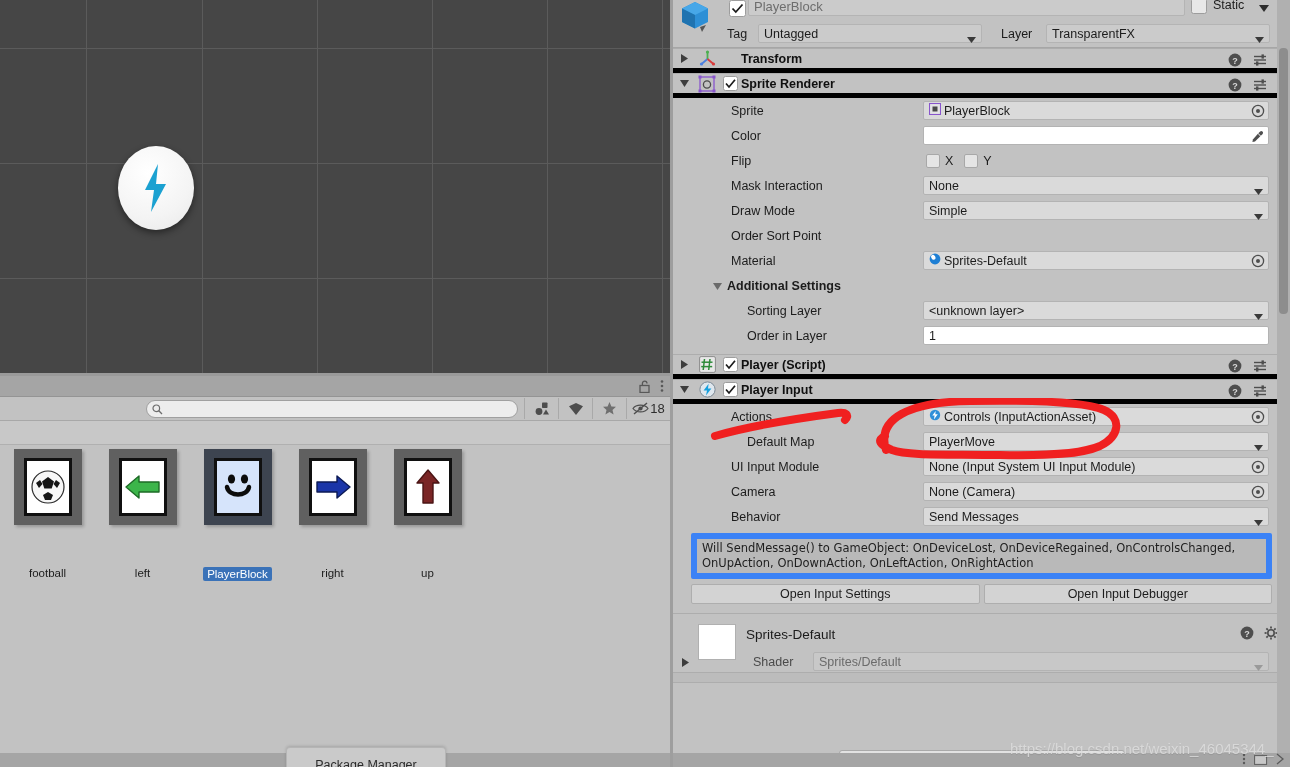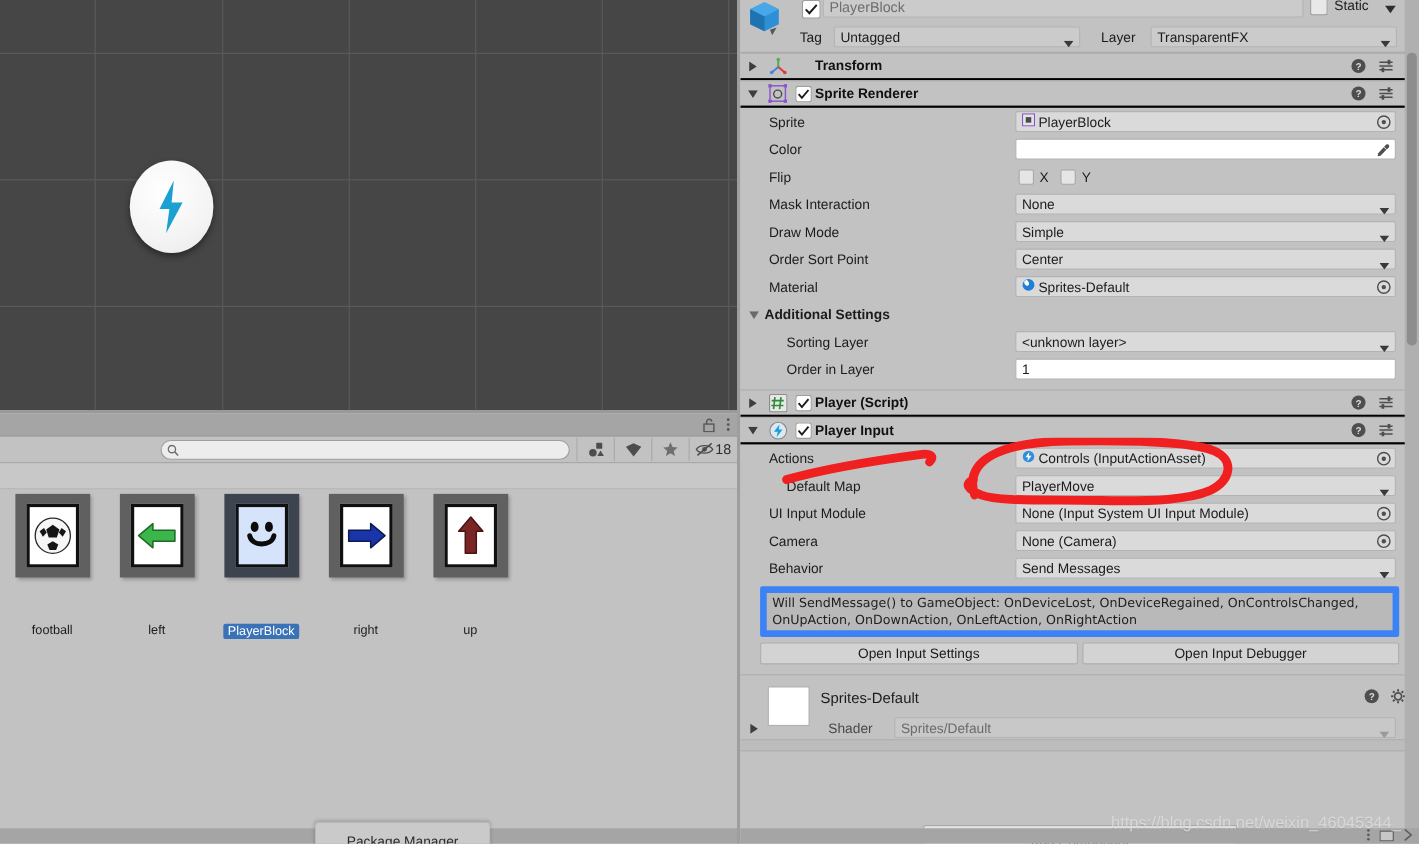--- a/index.html
+++ b/index.html
@@ -122,31 +122,31 @@
   #layer-dd {
     position: absolute; left: 373px; top: 24px; width: 224px; height: 19px;
     background: #cbcbcb; border: 1px solid #b4b4b4; border-radius: 2px;
     font-size: 12.5px; padding: 1px 5px; line-height: 16px;
   }
   .dd-caret { position: absolute; right: 5px; top: 6px; }
 
   
   .comp-header {
     position: relative; height: 25px; background: #c2c2c2;
-    border-top: 1px solid #adadad; border-bottom: 2px solid #000000;
+    border-top: 1px solid #adadad; border-bottom: 5px solid #000000;
     display: flex; align-items: center;
   }
   .comp-foldout { width: 22px; display: flex; justify-content: center; align-items:center; }
   .comp-icon { width: 24px; display: flex; justify-content: center; align-items: center; }
   .comp-check { width: 22px; display: flex; justify-content: center; align-items: center; }
   .comp-title { font-weight: bold; font-size: 12.5px; color: #101010; }
   .comp-actions { position: absolute; right: 8px; top: 4px; display: flex; align-items: center; gap: 11px; }
 
   
-  .prop-row { position: relative; height: 25px; display: flex; align-items: center; }
+  .prop-row { position: relative; height: 25px; display: flex; align-items: center; padding-left: 32px; }
   .prop-label { font-size: 12.5px; color: #1c1c1c; }
   .prop-label.l1 { margin-left: 26px; }
   .prop-label.l2 { margin-left: 42px; }
   .prop-field {
     position: absolute; left: 250px; width: 346px; height: 19px;
     background: #dadada; border: 1px solid #b3b3b3; border-radius: 2px;
     font-size: 12.5px; padding: 1px 5px; line-height: 16px; display: flex; align-items: center;
   }
   .prop-field.white { background: #ffffff; }
   .obj-target { position: absolute; right: 3px; top: 2px; }
@@ -575,26 +575,20 @@
         <div class="prop-field">
           <span>Simple</span>
           <span class="dd-caret"><svg width="9" height="6" viewBox="0 0 9 6">
                 <path d="M0 0 L9 0 L4.5 6 Z" fill="#3a3a3a"></path>
               </svg></span>
         </div>
       </div>
 
       <div class="prop-row">
         <div class="prop-label l1">Order Sort Point</div>
-        <div class="prop-field">
-          <span>Center</span>
-          <span class="dd-caret"><svg width="9" height="6" viewBox="0 0 9 6">
-                <path d="M0 0 L9 0 L4.5 6 Z" fill="#3a3a3a"></path>
-              </svg></span>
-        </div>
       </div>
 
       <div class="prop-row">
         <div class="prop-label l1">Material</div>
         <div class="prop-field">
           <span style="margin-right:3px;">
             <svg width="12" height="12" viewBox="0 0 12 12">
                 <circle cx="6" cy="6" r="5.4" fill="#1e7fd4"></circle>
                 <ellipse cx="4.3" cy="4.2" rx="2" ry="2.6" fill="#ffffff" transform="rotate(-28 4.3 4.2)"></ellipse>
               </svg>

